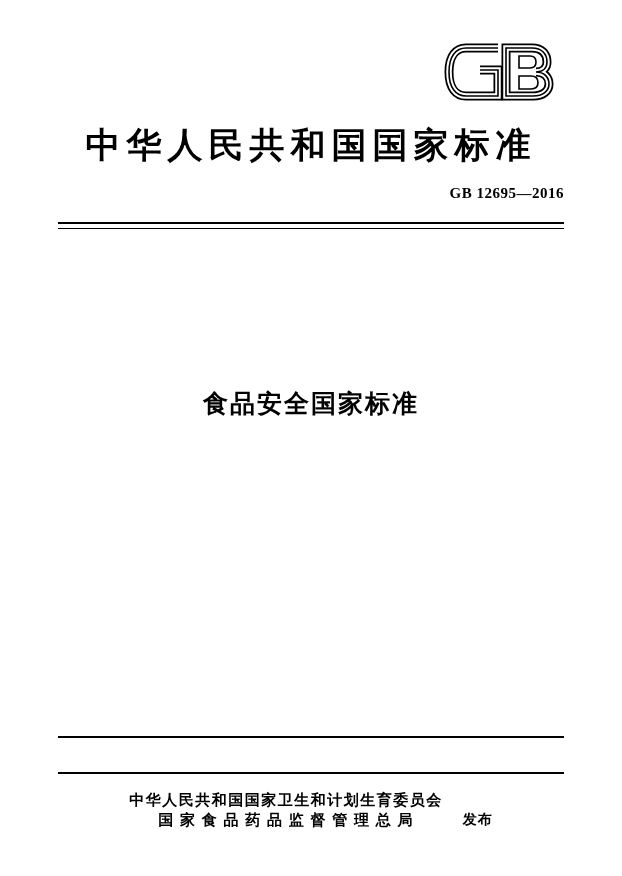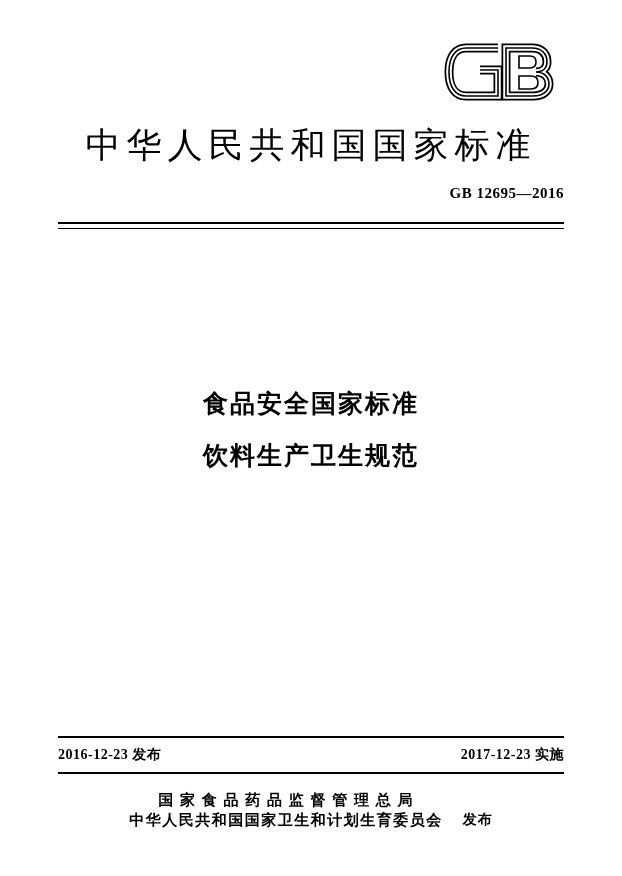--- a/index.html
+++ b/index.html
@@ -30,21 +30,21 @@
   }
 
   
   .std-title {
     position: absolute;
     top: 122px;
     left: 0;
     right: 0;
     text-align: center;
     font-family: "Liberation Serif", serif;
-    font-weight: normal;
+    font-weight: bold;
     font-size: 35px;
     letter-spacing: 6px;
     white-space: nowrap;
   }
 
   
   .std-number {
     position: absolute;
     top: 185px;
     right: 58px;
@@ -157,32 +157,27 @@
   </div>
 
   <div class="std-title">中华人民共和国国家标准</div>
 
   <div class="std-number">GB 12695—2016</div>
 
   <div class="rule-top r1"></div>
   <div class="rule-top r2"></div>
 
   <div class="doc-title line1">食品安全国家标准</div>
-  <div class="doc-title line2">饮料生产卫生规范</div>
 
   <div class="rule-bottom b1"></div>
 
-  <div class="date-row">
-    <span>2016-12-23 发布</span>
-    <span>2017-12-23 实施</span>
-  </div>
 
   <div class="rule-bottom b2"></div>
 
   <div class="issuer-block">
     <div class="issuer-names">
+      <div>中华人民共和国国家卫生和计划生育委员会</div>
       <div>国 家 食 品 药 品 监 督 管 理 总 局</div>
-      <div>中华人民共和国国家卫生和计划生育委员会</div>
     </div>
     <div class="issuer-action">发布</div>
   </div>
 
 </div>
 
 </body></html>

